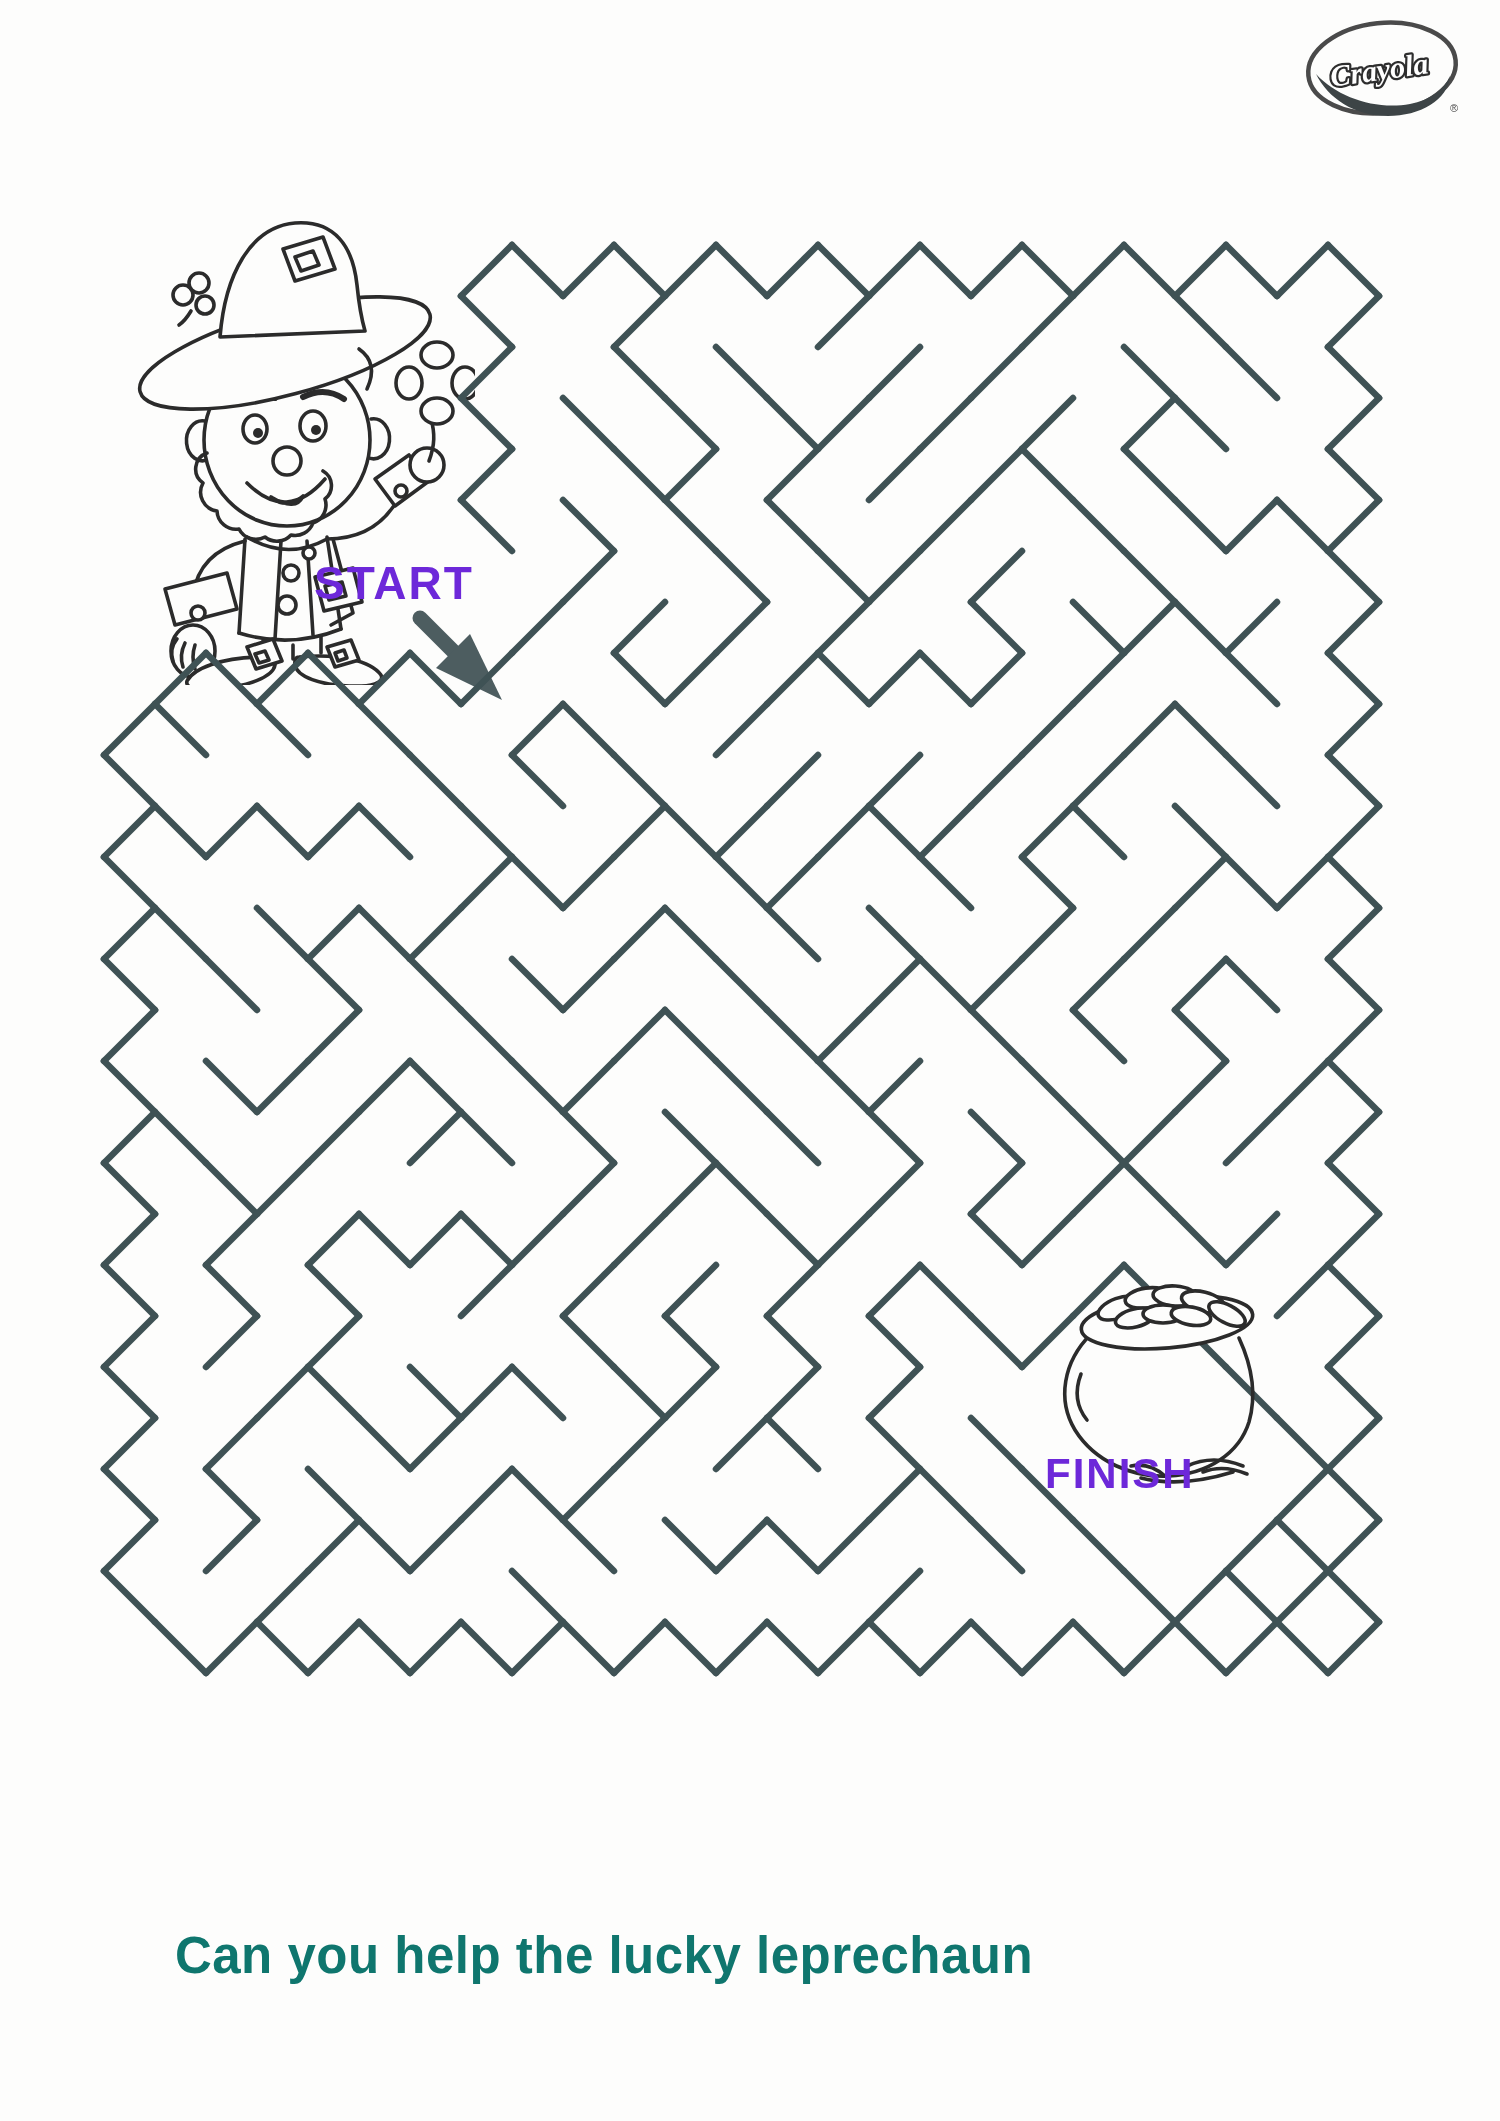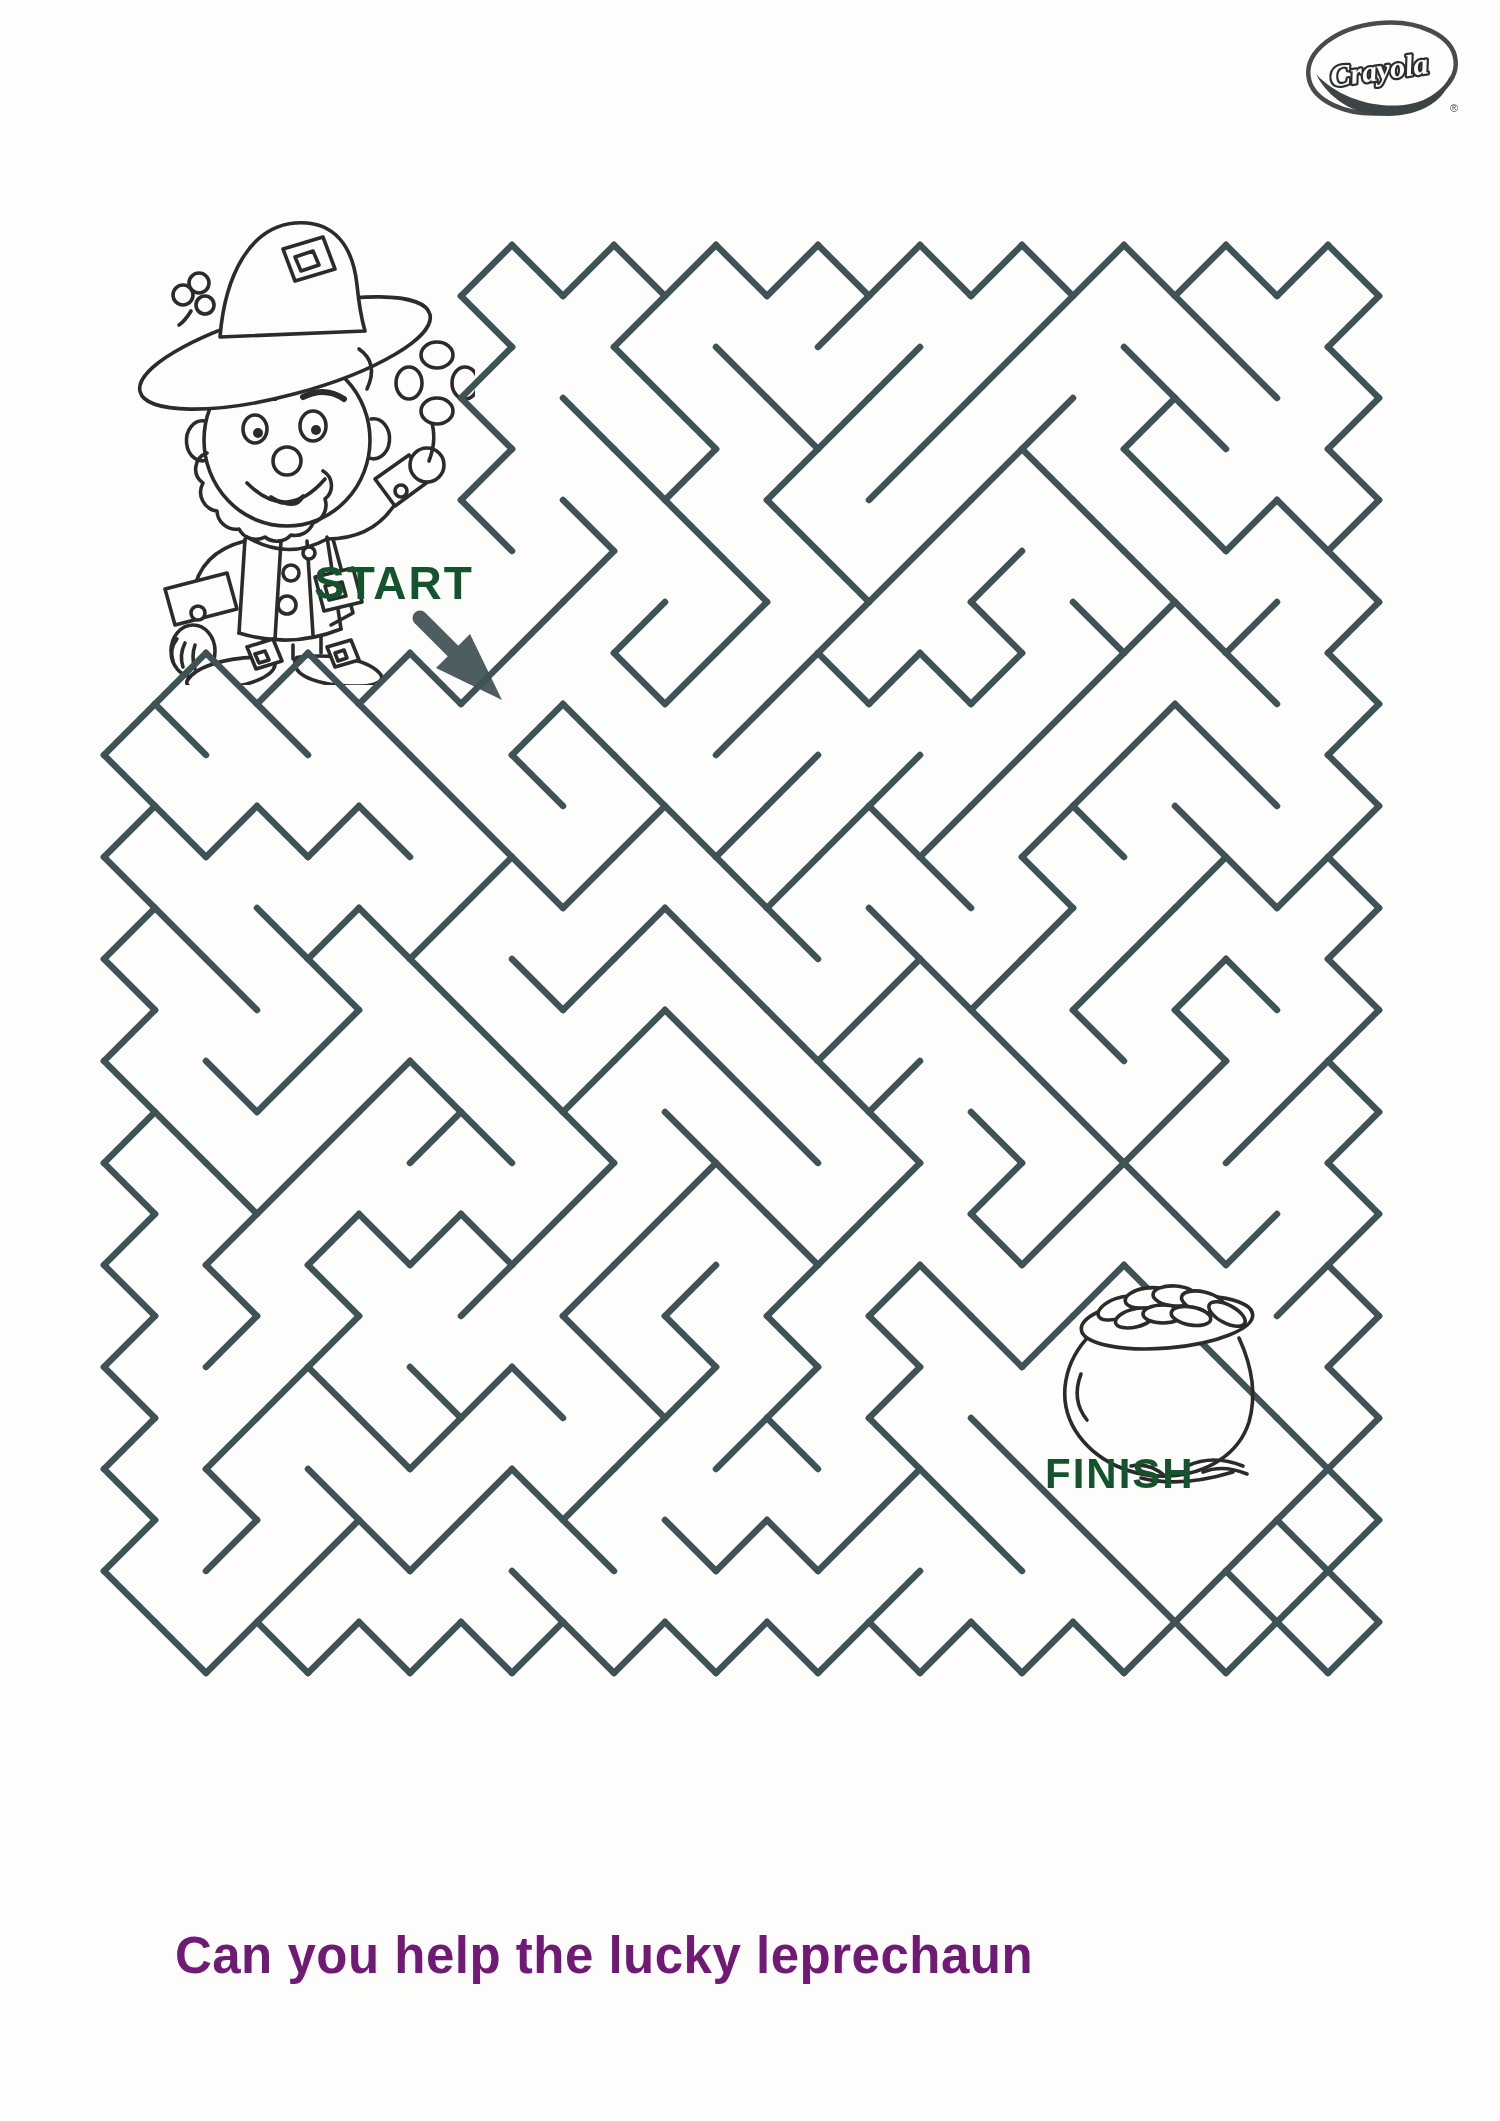--- a/index.html
+++ b/index.html
@@ -9,33 +9,33 @@
     background:#fdfdfc;
     overflow:hidden;
     font-family:"Liberation Sans", sans-serif;
   }
   .abs{position:absolute;}
   svg{display:block;}
   
   .maze-label{
     font-family:"Liberation Sans", sans-serif;
     font-weight:bold;
-    color:#14532d;
+    color:#6d28d9;
     letter-spacing:2px;
   }
   #start-label{left:314px;top:556px;font-size:46px;}
   #finish-label{left:1045px;top:1450px;width:240px;text-align:left;font-size:42px;}
   #caption{
     left:0;top:1920px;width:1208px;
     text-align:center;
     font-family:"Liberation Sans", sans-serif;
     font-weight:bold;
     font-size:51px;
     line-height:72px;
-    color:#701a75;
+    color:#0f766e;
     letter-spacing:0.5px;
   }
   
   .ink{stroke:#2b2b2b;fill:none;stroke-width:3.6;stroke-linecap:round;stroke-linejoin:round;}
   .ink-fill{stroke:#2b2b2b;fill:#fdfdfc;stroke-width:3.6;stroke-linecap:round;stroke-linejoin:round;}
   .ink-solid{fill:#2b2b2b;stroke:none;}
   .thick{stroke-width:6;}
 </style>
 </head>
 <body>

